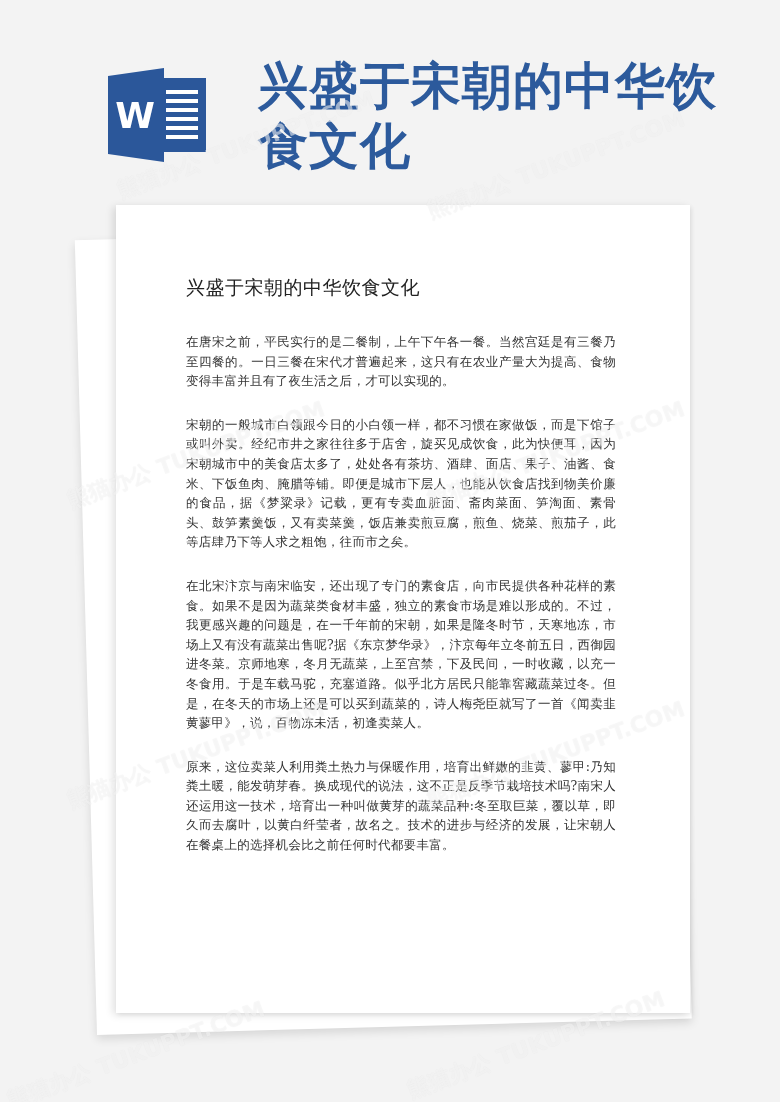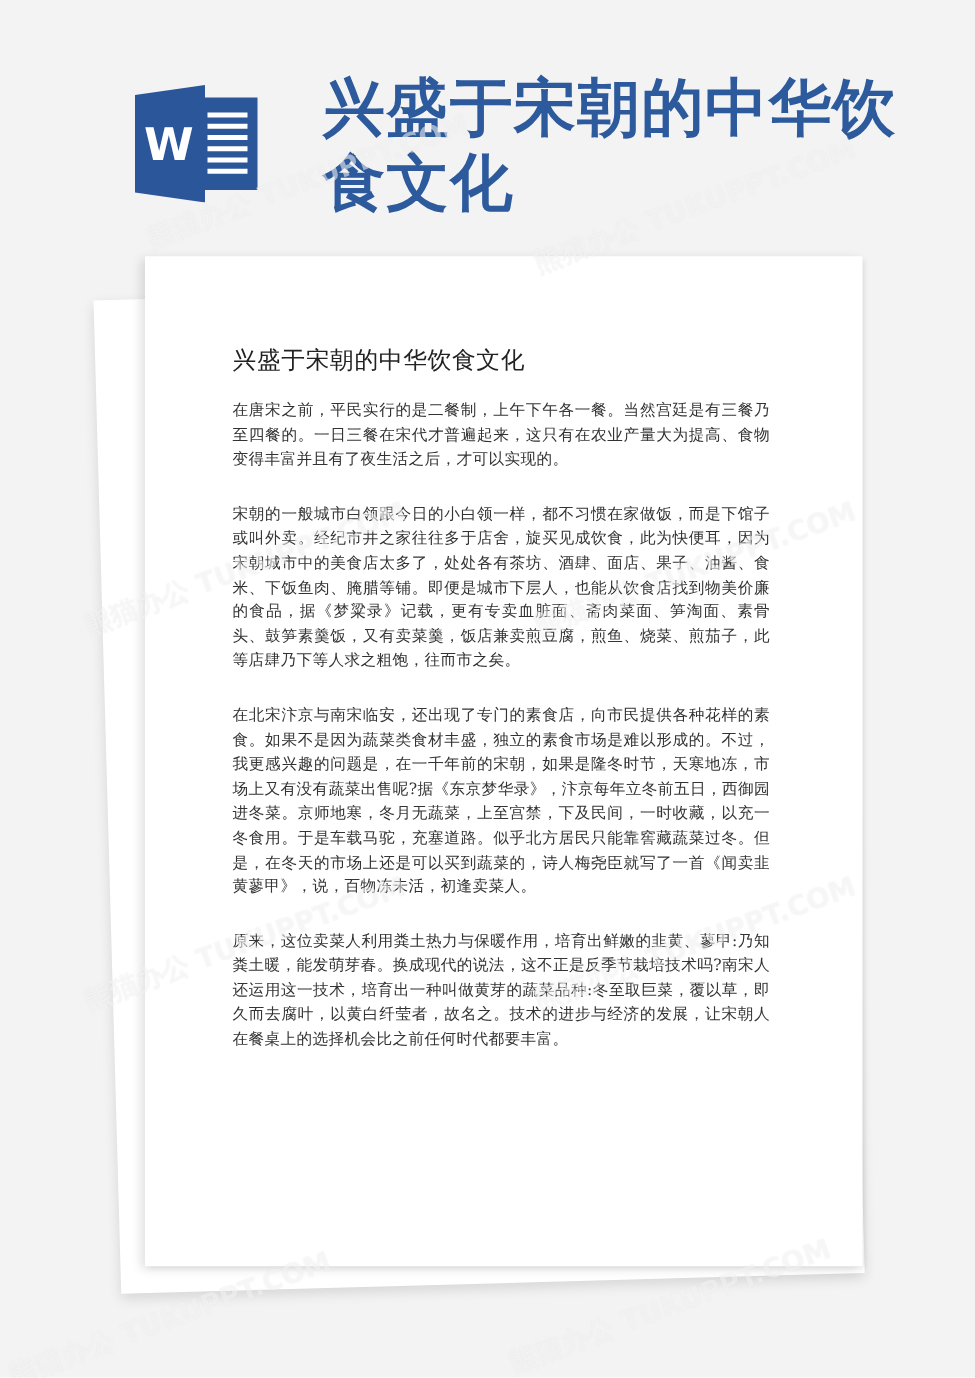--- a/index.html
+++ b/index.html
@@ -27,21 +27,21 @@
     position: absolute; left: 116px; top: 205px; width: 574px; height: 808px;
     background: #ffffff;
     box-shadow: -3px 2px 8px rgba(0,0,0,0.12), 2px 2px 4px rgba(0,0,0,0.06);
   }
   .doc-title {
     position: absolute; left: 70px; top: 70px;
     font-family: "DejaVu Sans", "Liberation Sans", sans-serif;
     font-size: 19px; color: #222; letter-spacing: 0.5px;
   }
   .doc-body {
-    position: absolute; left: 70px; top: 113px; width: 430px;
+    position: absolute; left: 70px; top: 127px; width: 430px;
   }
   .para {
     margin: 0 0 24px 0;
     font-size: 12.5px; line-height: 19.6px; color: #333;
     text-align: justify; letter-spacing: 0.3px;
   }
   .watermark {
     position: absolute; font-family: "DejaVu Sans", sans-serif;
     font-size: 22px; font-weight: bold; color: rgba(255,255,255,0.55);
     transform: rotate(-20deg); pointer-events: none; white-space: nowrap;

